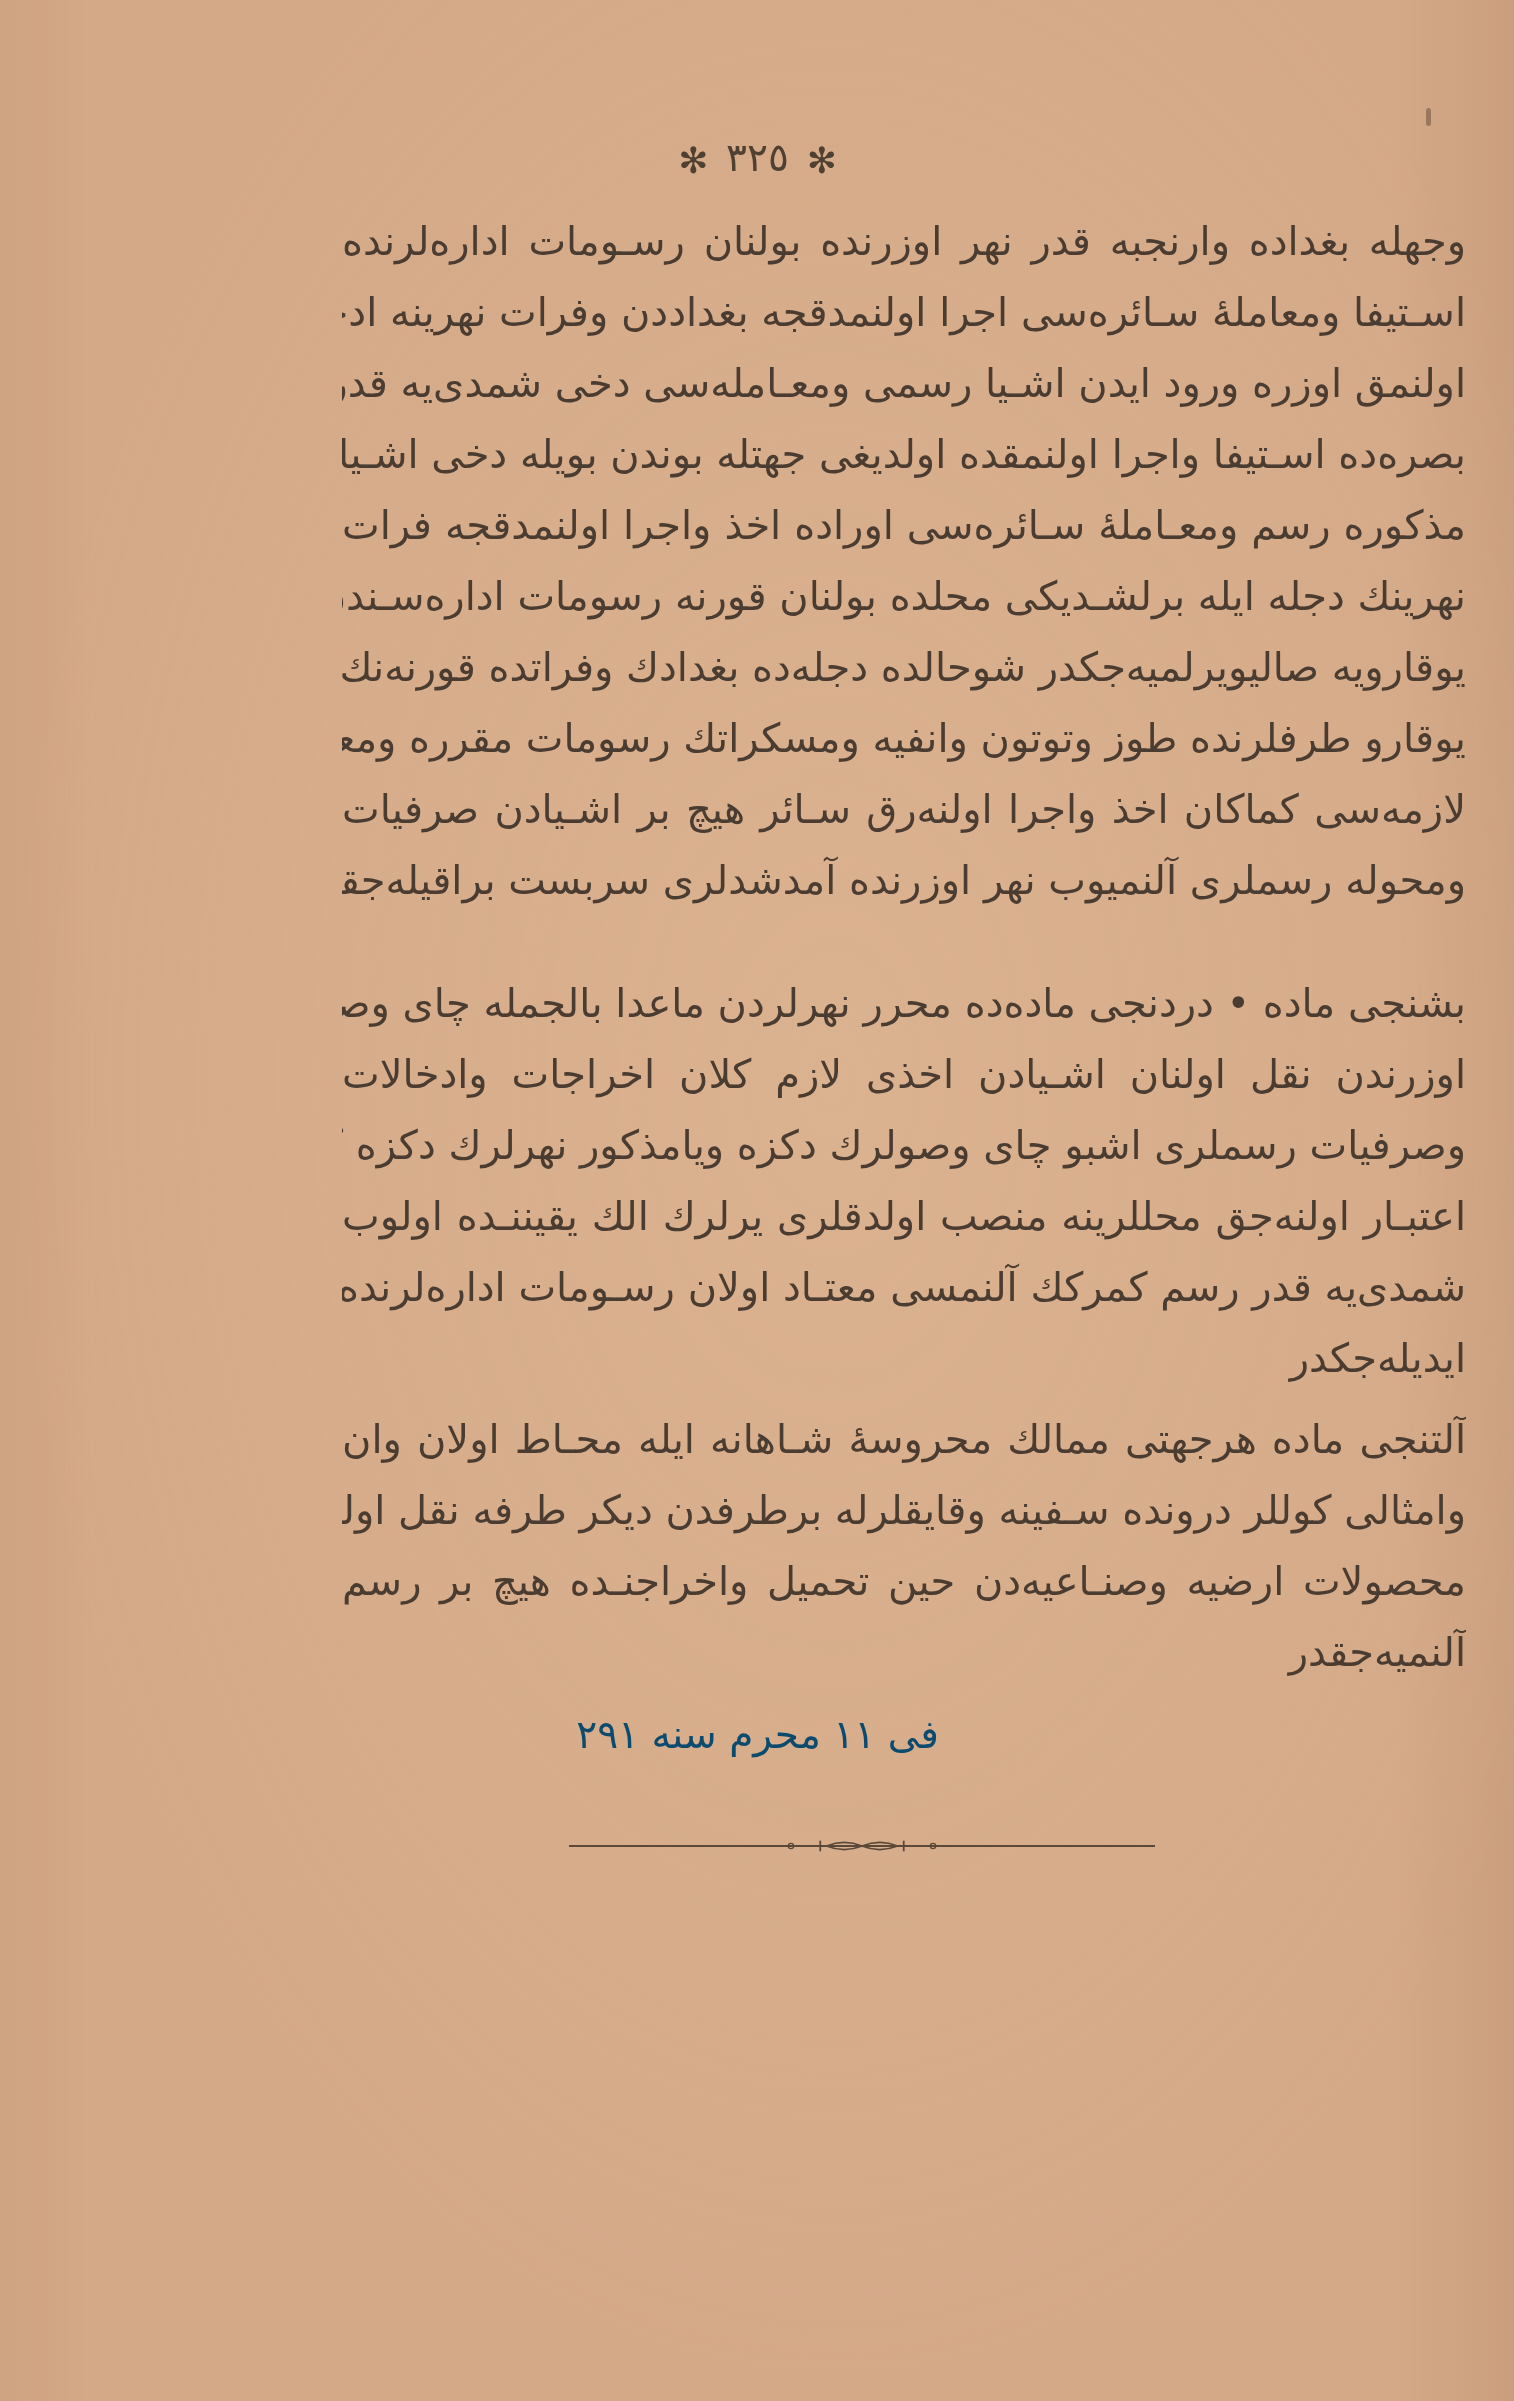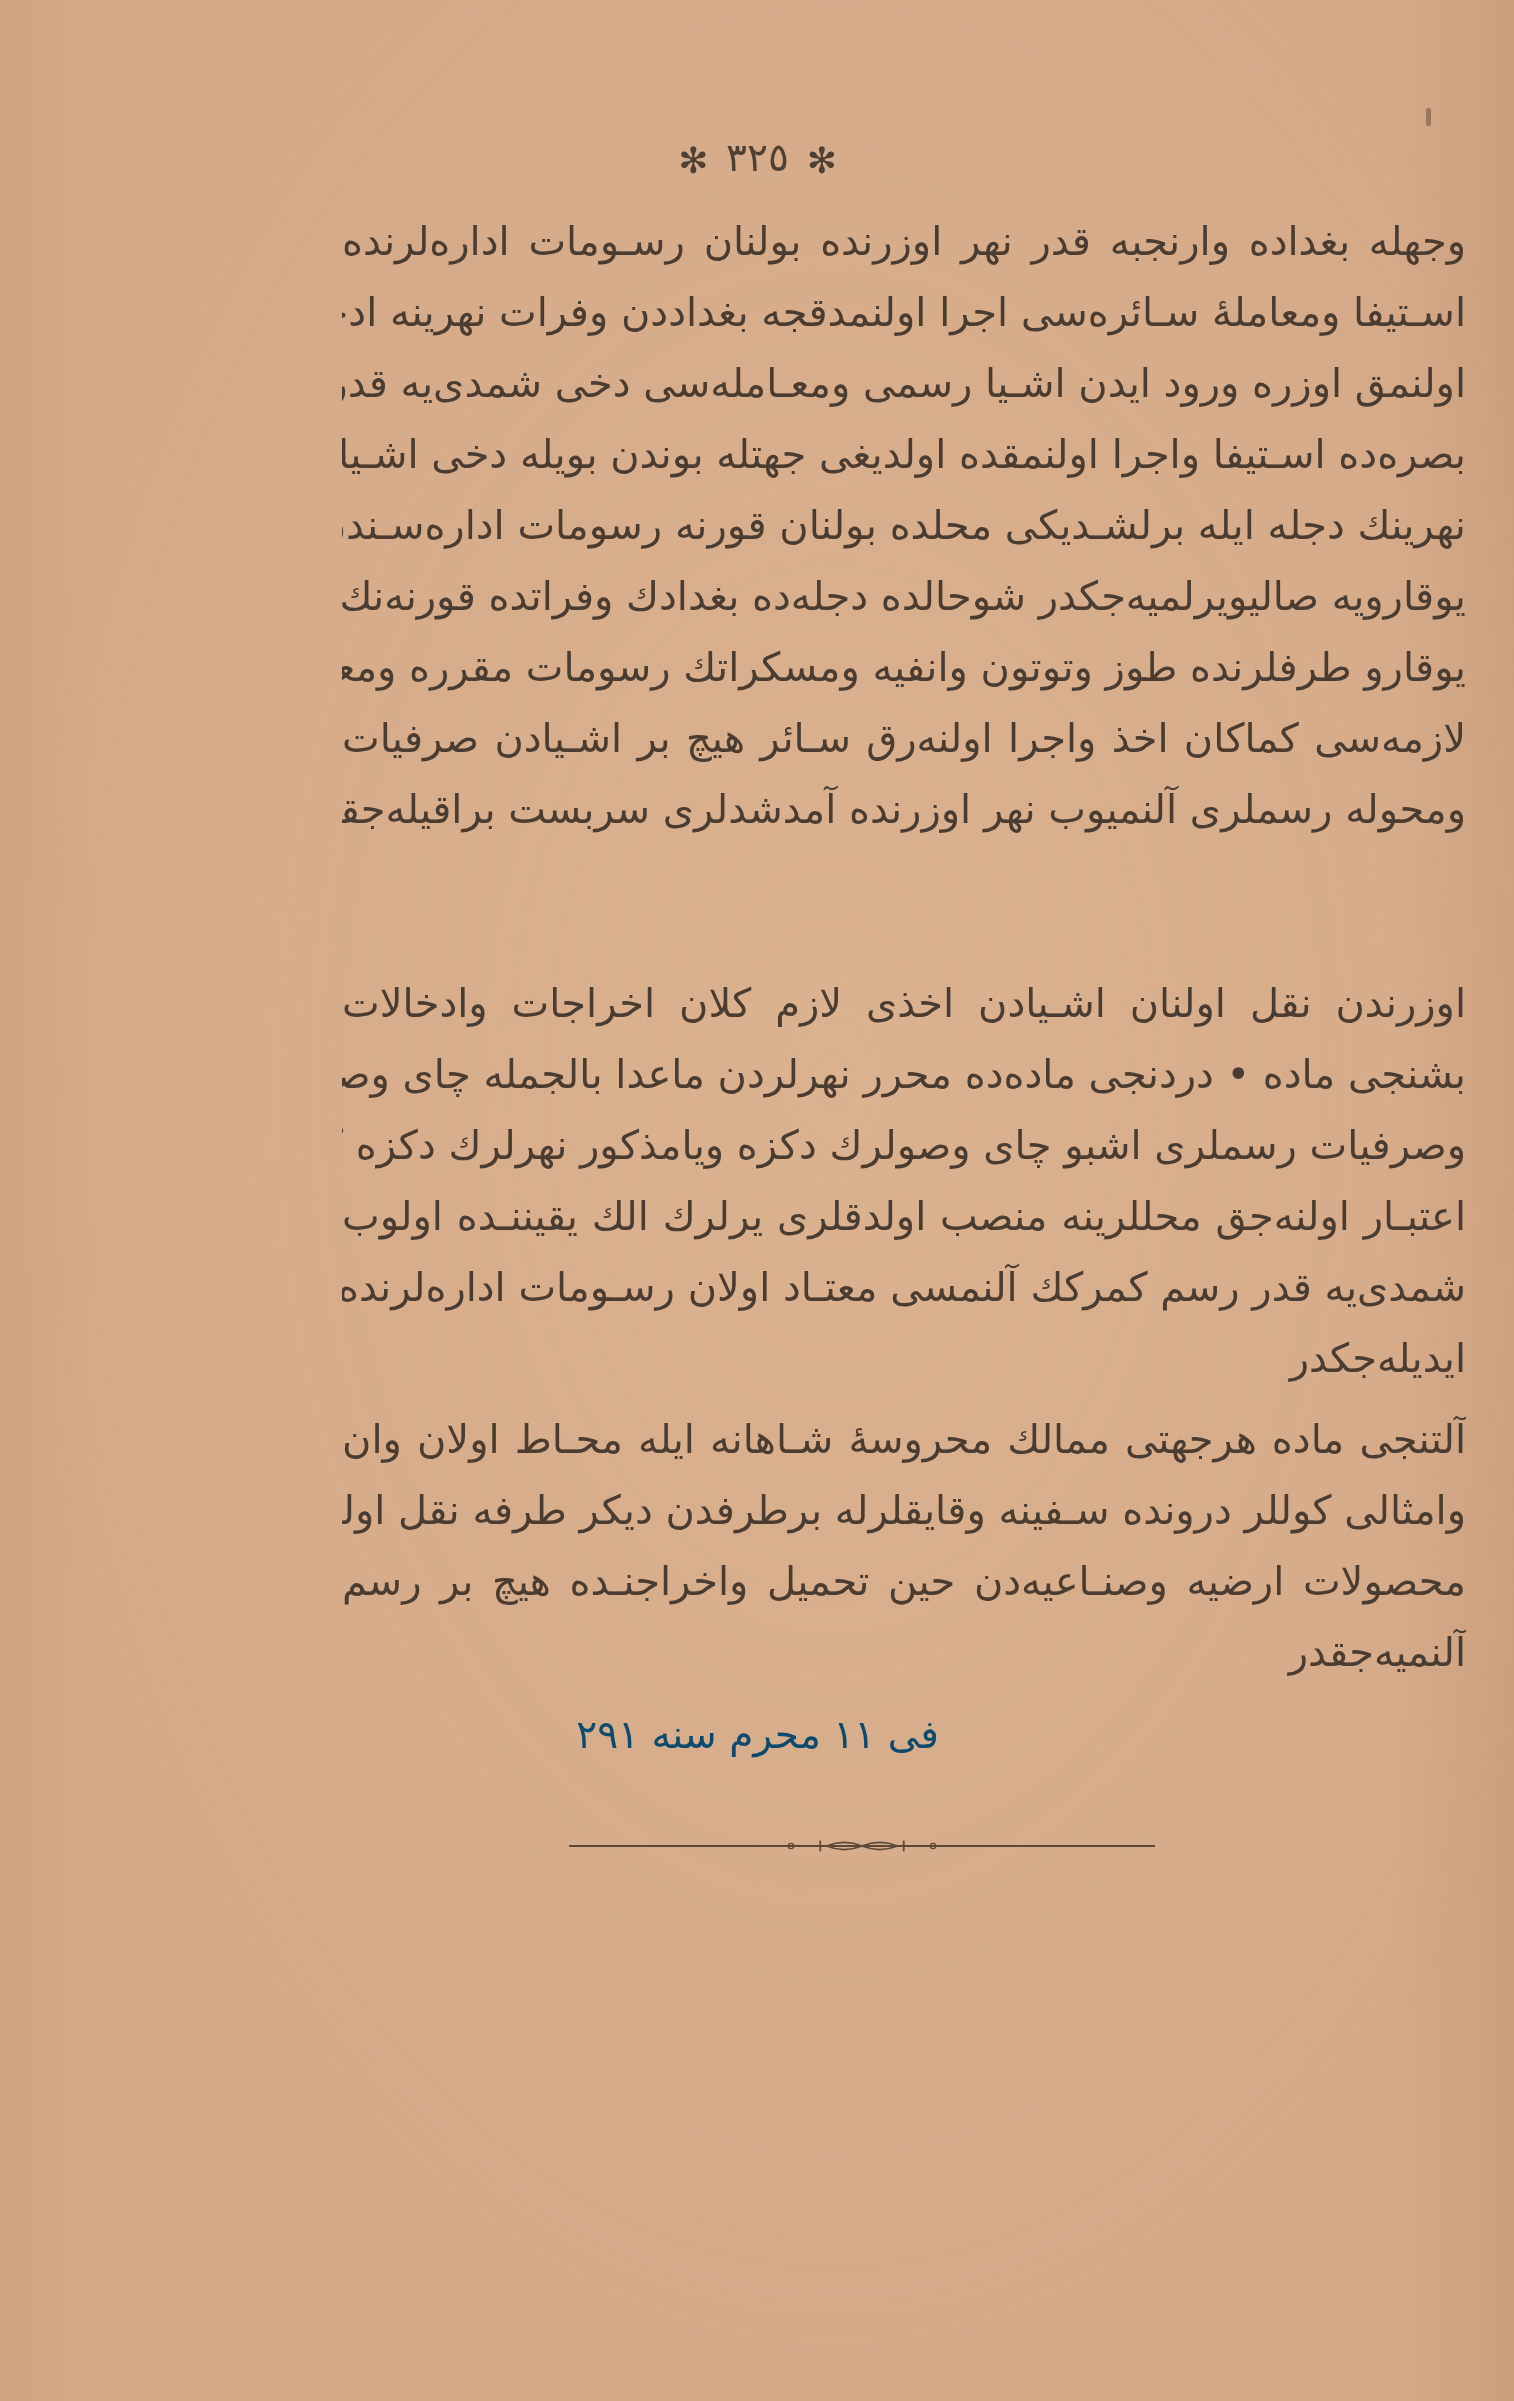--- a/index.html
+++ b/index.html
@@ -106,30 +106,31 @@
     <span class="ornament">✻</span>
     <span>٣٢٥</span>
     <span class="ornament">✻</span>
   </div>
 
   <div class="text-block para1">
     <span class="line">وجهله بغداده وارنجبه قدر نهر اوزرنده بولنان رسـومات ادارەلرنده</span>
     <span class="line">اسـتيفا ومعاملهٔ سـائرەسی اجرا اولنمدقجه بغداددن وفرات نهرینه ادخال</span>
     <span class="line">اولنمق اوزره ورود ايدن اشـيا رسمی ومعـاملەسی دخی شمدی‌یه قدر</span>
     <span class="line">بصره‌ده اسـتيفا واجرا اولنمقده اولدیغی جهتله بوندن بویله دخی اشـيای</span>
+    <span class="line">مذكوره رسم ومعـاملهٔ سـائرەسی اوراده اخذ واجرا اولنمدقجه فرات</span>
     <span class="line">نهرينك دجله ايله برلشـديكی محلده بولنان قورنه رسومات ادارەسـندن</span>
     <span class="line">يوقارويه صاليويرلميه‌جكدر     شوحالده دجله‌ده بغدادك وفراتده قورنه‌نك</span>
     <span class="line">يوقارو طرفلرنده طوز وتوتون وانفيه ومسكراتك رسومات مقرره ومعاملات</span>
     <span class="line">لازمەسی كماكان اخذ واجرا اولنه‌رق سـائر هيچ بر اشـيادن صرفيات</span>
     <span class="line">ومحوله رسملری آلنميوب نهر اوزرنده آمدشدلری سربست براقيله‌جقدر</span>
   </div>
 
   <div class="text-block para2">
+    <span class="line">بشنجی ماده • دردنجی ماده‌ده محرر نهرلردن ماعدا بالجمله چای وصولر</span>
     <span class="line">اوزرندن نقل اولنان اشـيادن اخذی لازم كلان اخراجات وادخالات</span>
-    <span class="line">بشنجی ماده • دردنجی ماده‌ده محرر نهرلردن ماعدا بالجمله چای وصولر</span>
     <span class="line">وصرفيات رسملری اشبو چای وصولرك دكزه ويامذكور نهرلرك دكزه كبی</span>
     <span class="line">اعتبـار اولنه‌جق محللرينه منصب اولدقلری يرلرك الك يقيننـده اولوب</span>
     <span class="line">شمدی‌يه قدر رسم كمركك آلنمسی معتـاد اولان رسـومات ادارەلرنده اسـتيفا</span>
     <span class="line short">ايديله‌جكدر</span>
   </div>
 
   <div class="text-block para3">
     <span class="line">آلتنجی ماده     هرجهتی ممالك محروسهٔ شـاهانه ايله محـاط اولان وان</span>
     <span class="line">وامثالی كوللر درونده سـفينه وقايقلرله برطرفدن ديكر طرفه نقل اولنان</span>
     <span class="line">محصولات ارضيه وصنـاعيه‌دن حين تحميل واخراجنـده هيچ بر رسم</span>

